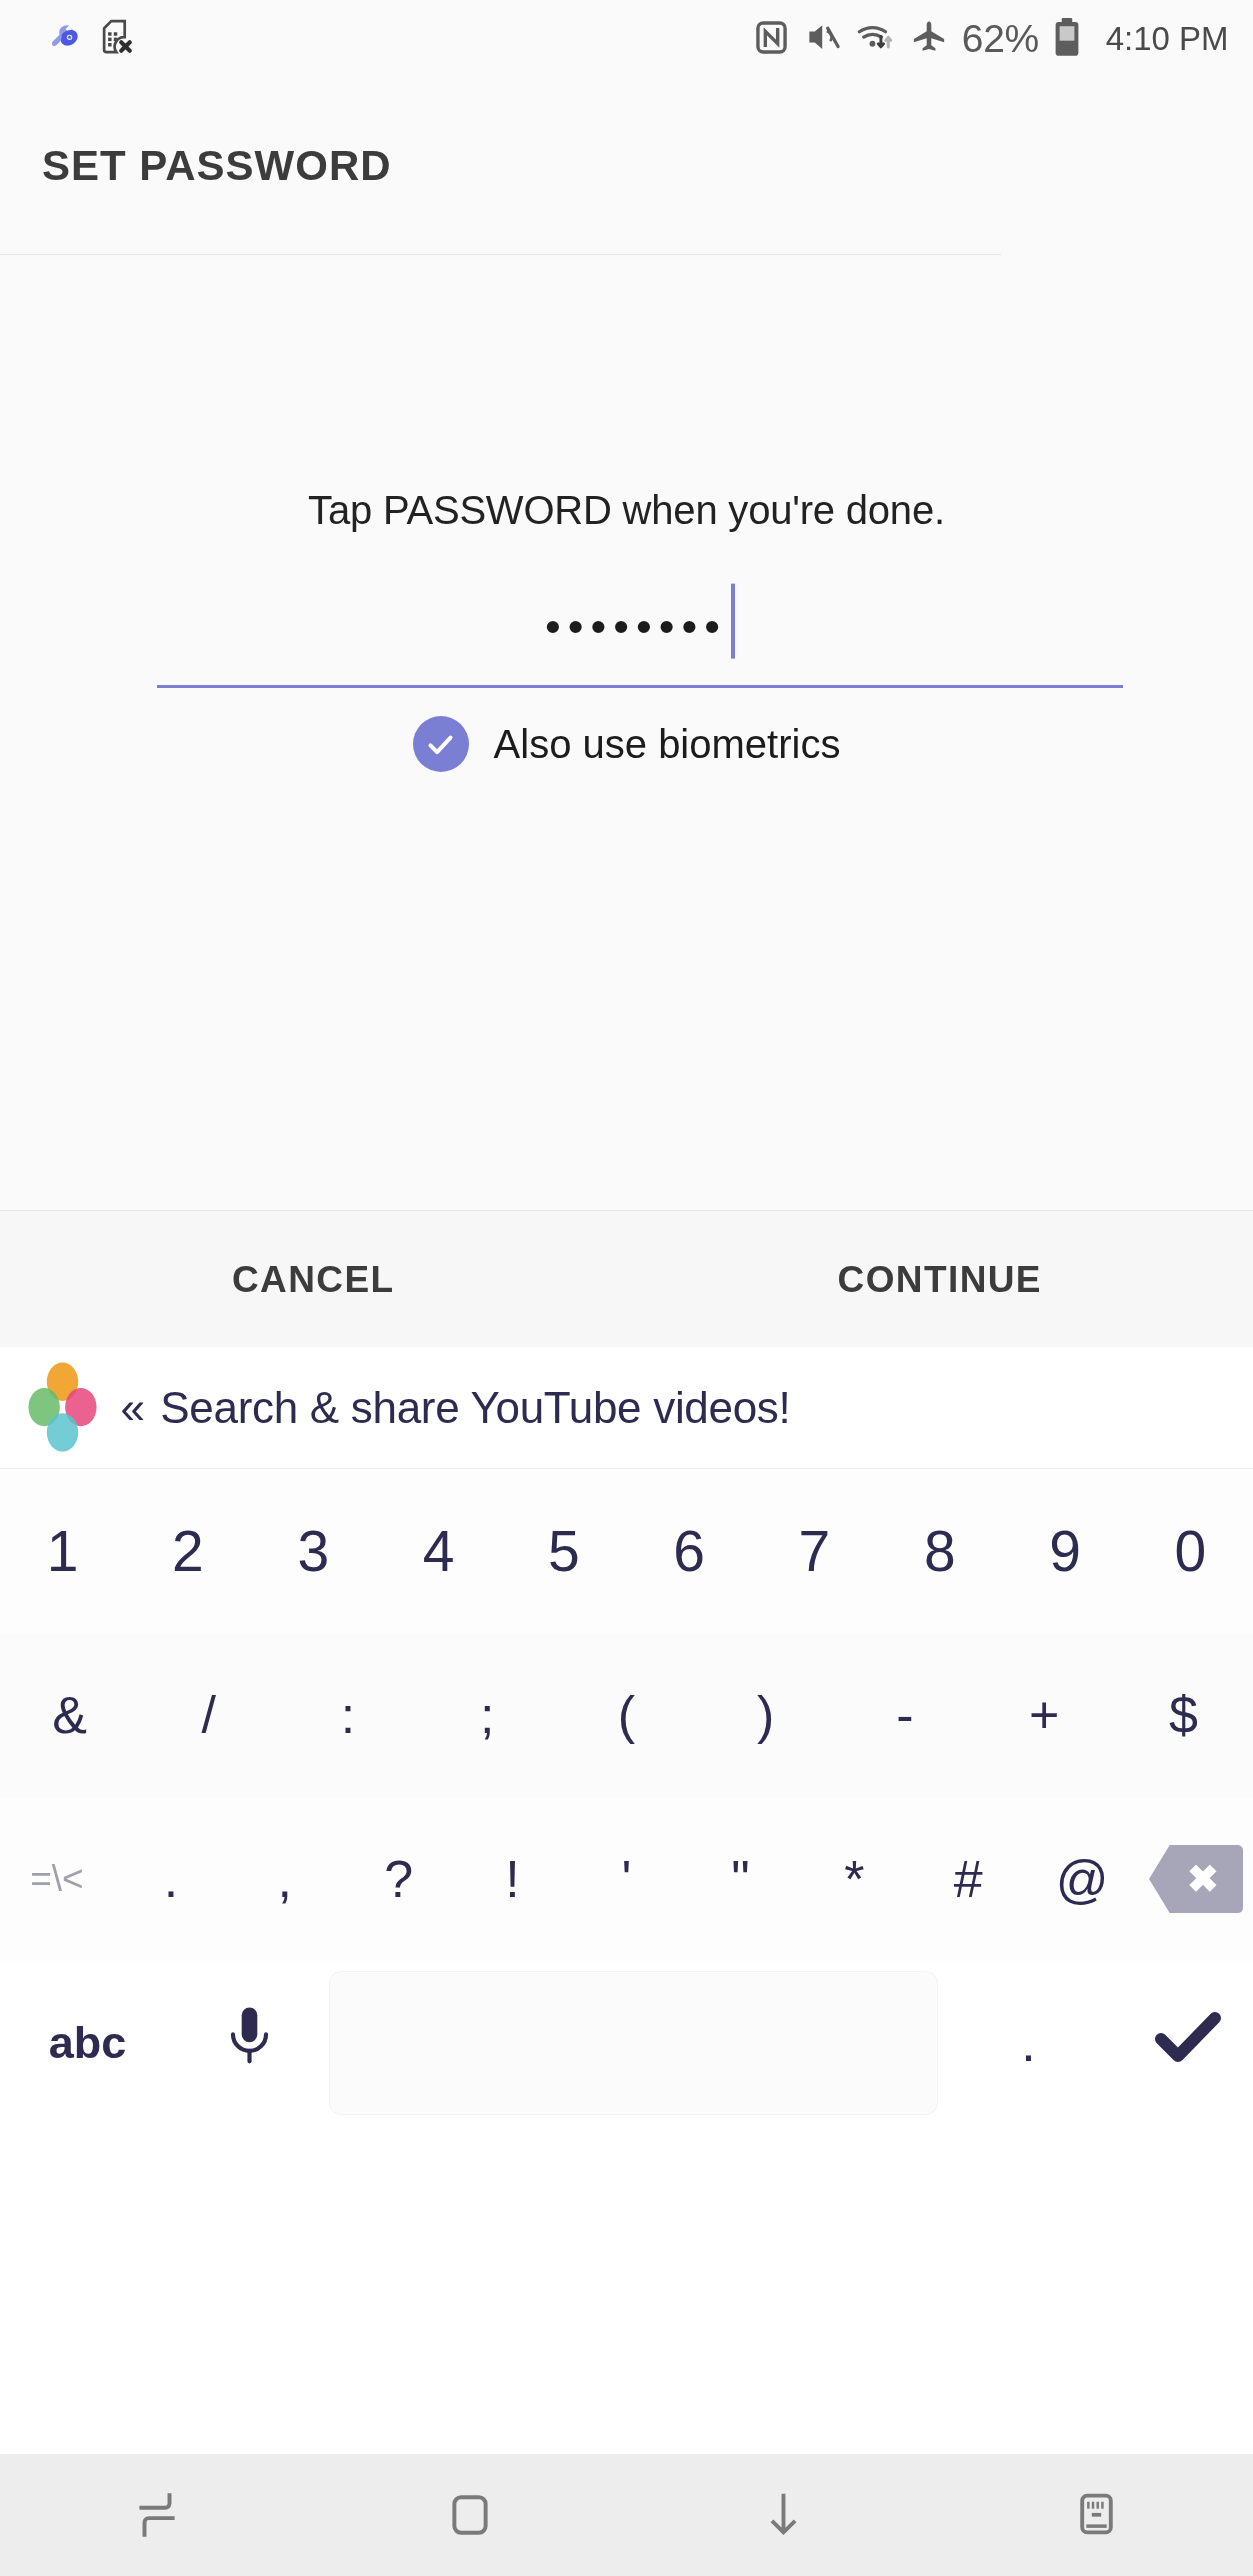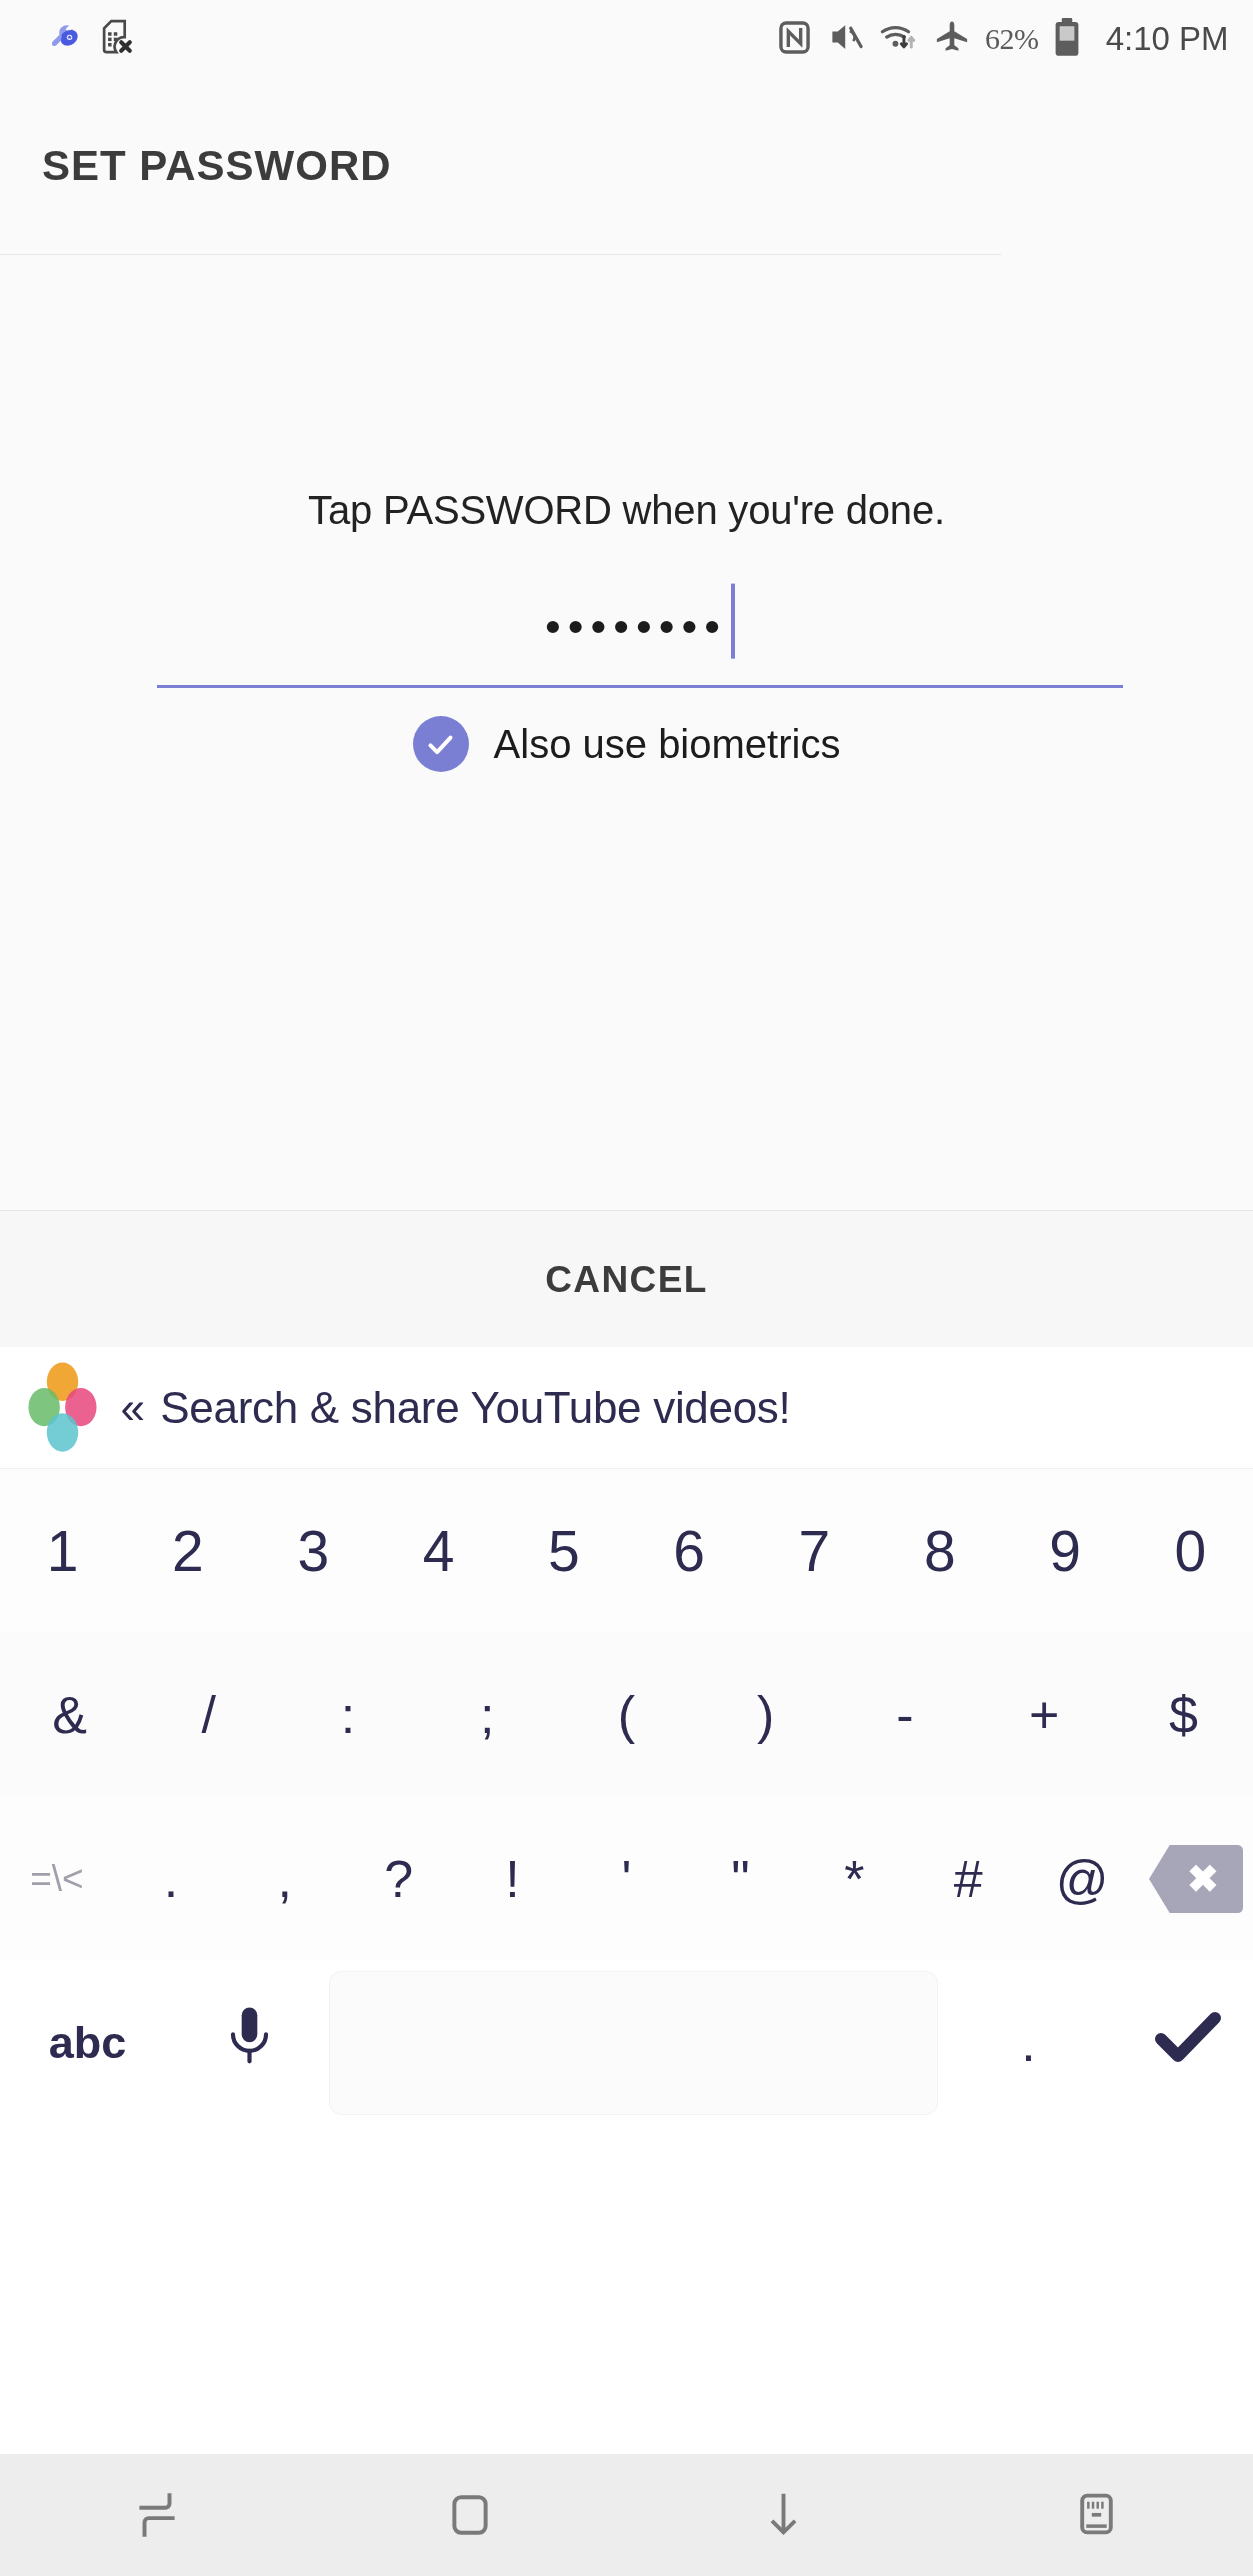--- a/index.html
+++ b/index.html
@@ -15,22 +15,22 @@
   .statusbar {
     position: absolute; top: 0; left: 0; width: 1253px; height: 77px;
     background: #fafafa;
     display: flex; align-items: center;
     padding: 0 24.4px 0 45px;
   }
   .sb-left { display: flex; align-items: center; gap: 14px; }
   .sb-right { margin-left: auto; display: flex; align-items: center; gap: 14px; }
   .sb-icon { display: block; }
   .sb-battery-text {
-    font-size: 30px; color: #5a5a5a; letter-spacing: -0.4px;
-    font-family: Liberation Serif, serif;
+    font-size: 39px; color: #5a5a5a; letter-spacing: -0.4px;
+    font-family: Liberation Sans, sans-serif;
   }
   .sb-clock {
     font-size: 33px; color: #4a4a4a; letter-spacing: 0px; margin-left: 11px;
     font-family: "Liberation Sans", sans-serif;
   }
 
   
   .appbar {
     position: absolute; top: 77px; left: 0; width: 1001px; height: 178px;
     background: #fafafa;
@@ -237,20 +237,21 @@
           <path d="M5.5 12.6l4.3 4.3 8.7-9.4" fill="none" stroke="#ffffff" stroke-width="2.6" stroke-linecap="round" stroke-linejoin="round"></path>
         </svg>
       </span>
       <span class="bio-label">Also use biometrics</span>
     </div>
 
   </div>
 
   <div class="actionbar">
     <div class="action-btn">CANCEL</div>
+    <div class="action-btn">CONTINUE</div>
   </div>
 
   <div class="keyboard">
 
     <div class="suggestbar">
       <span class="brand-logo">
         <svg width="77" height="96" viewBox="0 0 44 55">
           <ellipse cx="22" cy="12.5" rx="9" ry="11" fill="#f0a024" opacity="0.92"></ellipse>
           <ellipse cx="11.5" cy="27" rx="9" ry="11" fill="#67bb6a" opacity="0.85"></ellipse>
           <ellipse cx="32.5" cy="27" rx="9" ry="11" fill="#e8457c" opacity="0.85"></ellipse>

